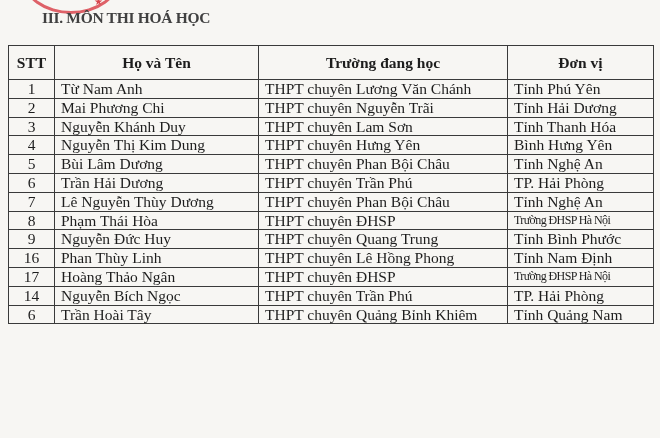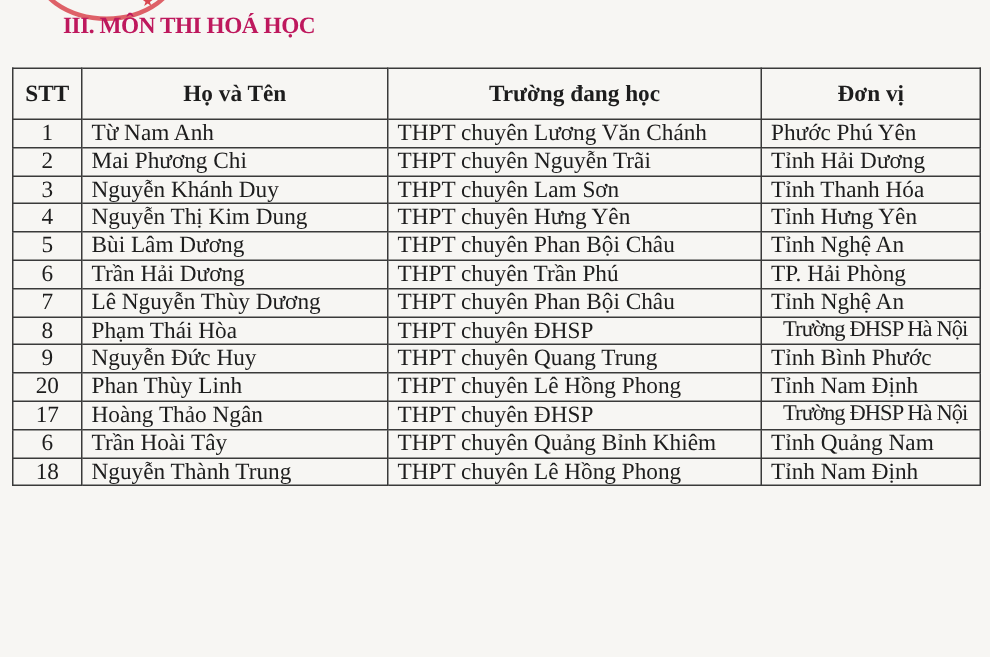--- a/index.html
+++ b/index.html
@@ -16,42 +16,42 @@
     border: 3px solid #d9474f; border-radius: 50%;
     opacity: 0.85;
   }
   .stamp-star {
     position: absolute; left: 94px; top: -3px;
     color: #d9474f; font-size: 10px; line-height: 10px;
   }
   .section-title {
     position: absolute; left: 42px; top: 9px;
     font-size: 15.5px; font-weight: bold; letter-spacing: -0.3px;
-    color: #be185d;
+    color: #404040;
   }
   table.results {
     position: absolute; left: 8px; top: 45px;
     width: 645px;
     border-collapse: collapse;
     table-layout: fixed;
     border-radius: 28px;
   }
   table.results th, table.results td {
     border: 1px solid #3a3a3a;
     padding: 0 0 0 6px;
     white-space: nowrap; overflow: hidden;
     font-size: 15.5px;
   }
   table.results th {
     height: 33px; font-weight: bold; text-align: center; padding: 0;
     font-size: 15.5px;
   }
   table.results td { height: 17.8px; line-height: 17.8px; }
   table.results td.stt { text-align: center; padding: 0; }
-  table.results td.unit.small { font-size: 15px; letter-spacing: -0.6px; text-align: center; }
+  table.results td.unit.small { font-size: 12px; letter-spacing: -0.6px; }
   col.c-stt { width: 46px; }
   col.c-name { width: 204px; }
   col.c-school { width: 249px; }
   col.c-unit { width: 146px; }
 </style>
 </head>
 <body>
 
 <div class="stamp"></div>
 <div class="stamp-star">★</div>
@@ -71,39 +71,39 @@
       <th>Họ và Tên</th>
       <th>Trường đang học</th>
       <th>Đơn vị</th>
     </tr>
   </thead>
   <tbody id="rows">
       <tr>
         <td class="stt">1</td>
         <td class="name">Từ Nam Anh</td>
         <td class="school">THPT chuyên Lương Văn Chánh</td>
-        <td class="unit">Phước Phú Yên</td>
+        <td class="unit">Tỉnh Phú Yên</td>
       </tr>
       <tr>
         <td class="stt">2</td>
         <td class="name">Mai Phương Chi</td>
         <td class="school">THPT chuyên Nguyễn Trãi</td>
         <td class="unit">Tỉnh Hải Dương</td>
       </tr>
       <tr>
         <td class="stt">3</td>
         <td class="name">Nguyễn Khánh Duy</td>
         <td class="school">THPT chuyên Lam Sơn</td>
         <td class="unit">Tỉnh Thanh Hóa</td>
       </tr>
       <tr>
         <td class="stt">4</td>
         <td class="name">Nguyễn Thị Kim Dung</td>
         <td class="school">THPT chuyên Hưng Yên</td>
-        <td class="unit">Tỉnh Hưng Yên</td>
+        <td class="unit">Bình Hưng Yên</td>
       </tr>
       <tr>
         <td class="stt">5</td>
         <td class="name">Bùi Lâm Dương</td>
         <td class="school">THPT chuyên Phan Bội Châu</td>
         <td class="unit">Tỉnh Nghệ An</td>
       </tr>
       <tr>
         <td class="stt">6</td>
         <td class="name">Trần Hải Dương</td>
@@ -122,37 +122,37 @@
         <td class="school">THPT chuyên ĐHSP</td>
         <td class="unit small">Trường ĐHSP Hà Nội</td>
       </tr>
       <tr>
         <td class="stt">9</td>
         <td class="name">Nguyễn Đức Huy</td>
         <td class="school">THPT chuyên Quang Trung</td>
         <td class="unit">Tỉnh Bình Phước</td>
       </tr>
       <tr>
-        <td class="stt">20</td>
+        <td class="stt">16</td>
         <td class="name">Phan Thùy Linh</td>
         <td class="school">THPT chuyên Lê Hồng Phong</td>
         <td class="unit">Tỉnh Nam Định</td>
       </tr>
       <tr>
         <td class="stt">17</td>
         <td class="name">Hoàng Thảo Ngân</td>
         <td class="school">THPT chuyên ĐHSP</td>
         <td class="unit small">Trường ĐHSP Hà Nội</td>
       </tr>
       <tr>
+        <td class="stt">14</td>
+        <td class="name">Nguyễn Bích Ngọc</td>
+        <td class="school">THPT chuyên Trần Phú</td>
+        <td class="unit">TP. Hải Phòng</td>
+      </tr>
+      <tr>
         <td class="stt">6</td>
         <td class="name">Trần Hoài Tây</td>
         <td class="school">THPT chuyên Quảng Bỉnh Khiêm</td>
         <td class="unit">Tỉnh Quảng Nam</td>
       </tr>
-      <tr>
-        <td class="stt">18</td>
-        <td class="name">Nguyễn Thành Trung</td>
-        <td class="school">THPT chuyên Lê Hồng Phong</td>
-        <td class="unit">Tỉnh Nam Định</td>
-      </tr>
     </tbody>
 </table>
 
 </body></html>

